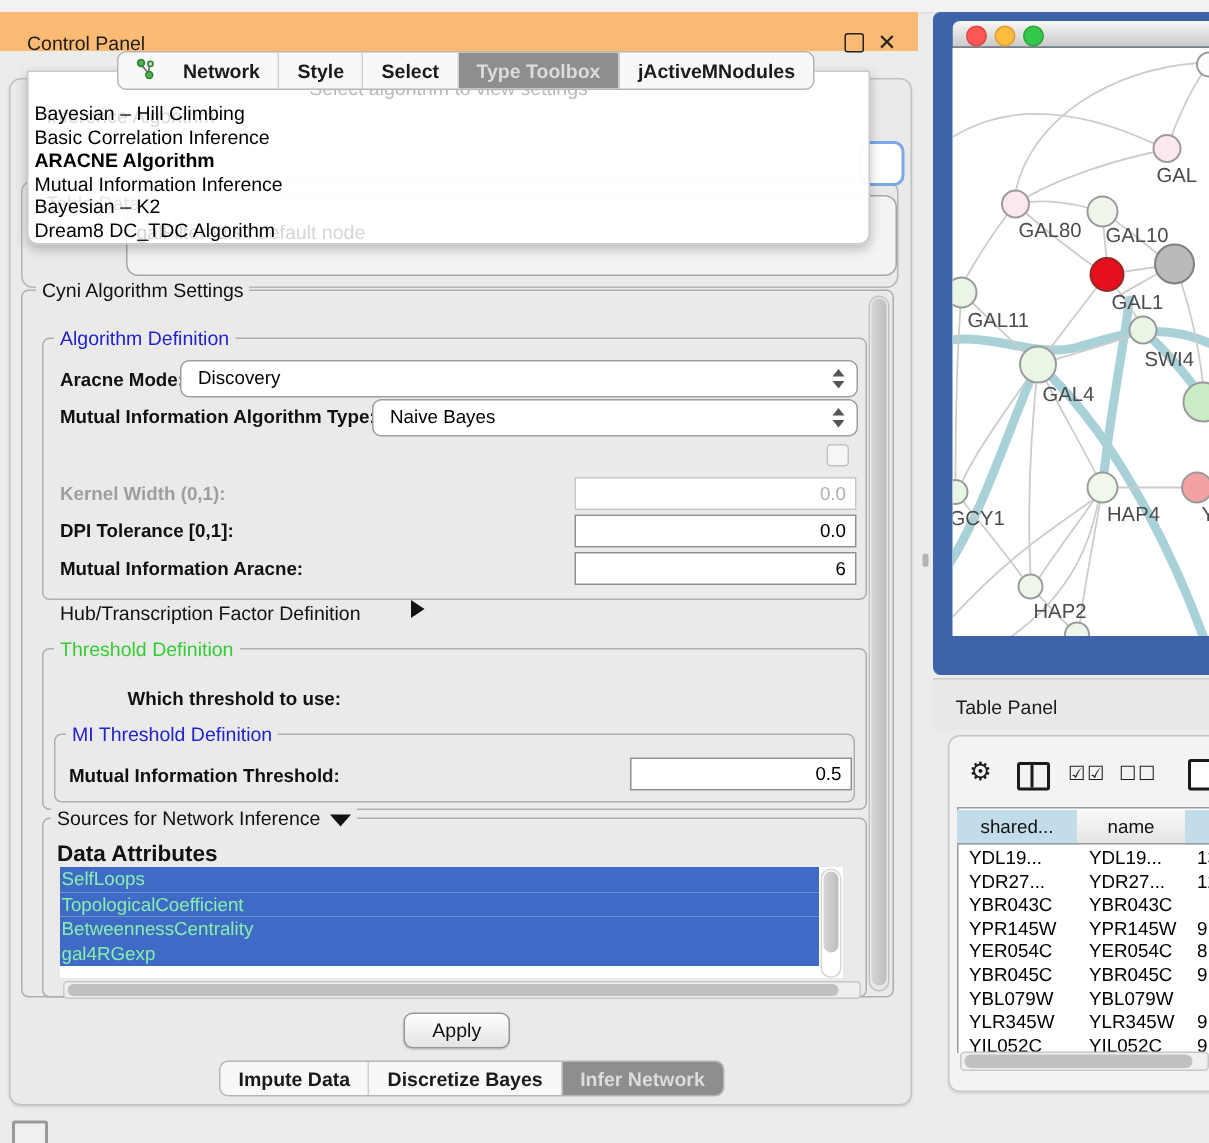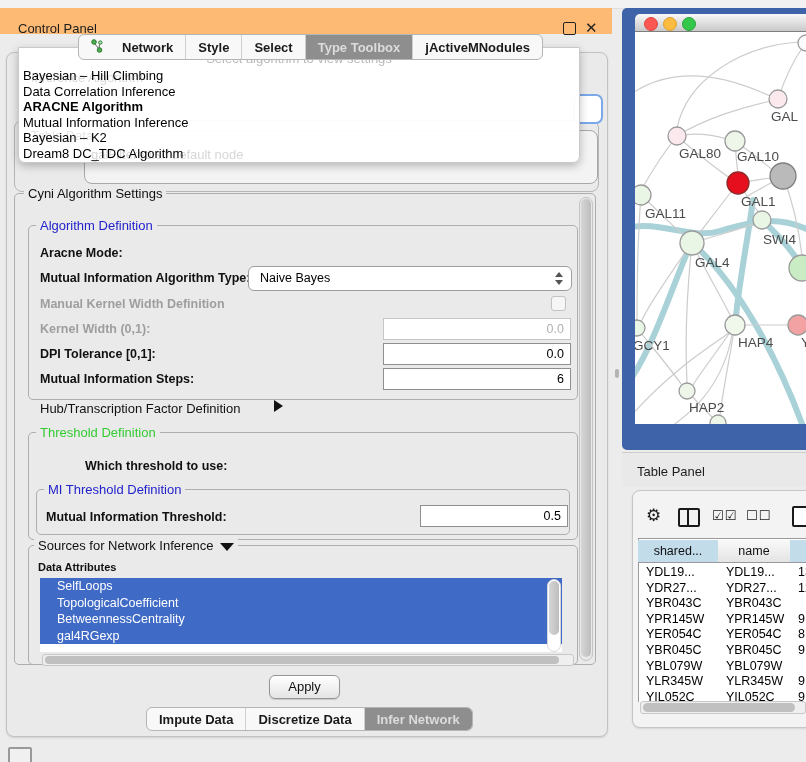--- a/index.html
+++ b/index.html
@@ -48,21 +48,21 @@
   .field.dis{border-color:#c6c6c6;}
   .field.dis .fv{color:#b0b0b0;}
   .checkbox{width:13px;height:13px;border:1px solid #c2c2c2;border-radius:3px;background:#f6f6f6;}
   .arrow-r{width:0;height:0;border-top:6px solid transparent;border-bottom:6px solid transparent;border-left:9px solid #111;}
   .arrow-d{width:0;height:0;border-left:7px solid transparent;border-right:7px solid transparent;border-top:8px solid #111;display:inline-block;margin-left:6px;vertical-align:middle;}
   .vscroll{background:#e8e8e8;border:1px solid #c4c4c4;border-radius:7px;}
   .vthumb{position:absolute;left:1px;right:1px;background:linear-gradient(90deg,#d6d6d6,#bdbdbd);border-radius:6px;}
   .hscroll{background:#efefef;border:1px solid #c8c8c8;border-radius:3px;}
   .hthumb{position:absolute;top:1px;bottom:1px;background:#c0c0c0;border-radius:5px;}
   .attr-list{background:#fff;overflow:hidden;}
-  .attr-item{height:16.5px;line-height:16.5px;font-size:12.5px;padding-left:17px;color:#ffffff;background:#3f6ac6;width:505px;}
+  .attr-item{height:16.5px;line-height:16.5px;font-size:12.5px;padding-left:1px;color:#86efac;background:#3f6ac6;width:505px;}
   .apply-btn{width:69px;height:22px;border:1px solid #969696;border-radius:6px;background:linear-gradient(#ffffff,#e4e4e4);text-align:center;line-height:22px;font-size:13px;color:#111;box-shadow:0 1px 1px rgba(0,0,0,.15);}
   
   .net-frame{left:622px;top:8px;width:184px;height:442px;background:#3e63a8;border-radius:5px 0 0 5px;}
   .net-titlebar{left:635px;top:14px;width:171px;height:17px;background:linear-gradient(#f8f8f8,#c9c9c9);border-bottom:1px solid #7e7e7e;border-radius:5px 0 0 0;}
   .tlight{width:12px;height:12px;border-radius:50%;top:2.5px;}
   .net-canvas{left:635px;top:32px;width:171px;height:392px;background:#fff;overflow:hidden;}
   .tp-header{left:622px;top:452px;width:184px;height:34px;background:#e9e9e9;border-top:1px solid #cccccc;}
   .tp-title{left:637px;top:463px;font-size:13px;color:#1c1c1c;}
   .tp-box{left:632px;top:490px;width:180px;height:236px;background:#f3f3f3;border:1px solid #c6c6c6;border-radius:8px;box-shadow:0 1px 2px rgba(0,0,0,.1);}
   .tp-inner{left:638px;top:538px;width:168px;height:163px;background:#fff;border-left:1px solid #9a9a9a;border-top:1px solid #9a9a9a;overflow:hidden;}
@@ -122,60 +122,63 @@
   <div class="abs frag-combo"></div>
   <div class="abs frag-focus"></div>
 
   <div class="abs popup">
     <div class="pop-placeholder">Select algorithm to view settings</div>
     <span class="ghost" style="left:12px;top:22px;opacity:.28;">Inference Algorithm</span>
     <span class="ghost" style="left:12px;top:80px;opacity:.2;">Table Data</span>
     <span class="ghost" style="left:72px;top:99px;opacity:.3;">galFiltered.sif default node</span>
     <div class="pop-list" id="popup-list">
         <div class="pop-item">Bayesian – Hill Climbing</div>
-        <div class="pop-item">Data Correlation Inference</div>
+        <div class="pop-item">Basic Correlation Inference</div>
         <div class="pop-item bold">ARACNE Algorithm</div>
         <div class="pop-item">Mutual Information Inference</div>
         <div class="pop-item">Bayesian – K2</div>
         <div class="pop-item">Dream8 DC_TDC Algorithm</div>
       </div>
   </div>
 
   <div class="abs grp" style="left:14px;top:193px;width:580px;height:470px;"></div>
   <span class="abs grp-label" style="left:24px;top:186px;">Cyni Algorithm Settings</span>
 
   <div class="abs vscroll" style="left:579px;top:197px;width:12px;height:462px;">
     <div class="vthumb" style="top:1px;height:458px;"></div>
   </div>
 
   <div class="abs grp" style="left:28px;top:225px;width:548px;height:173px;"></div>
   <span class="abs grp-label blue" style="left:36px;top:218px;">Algorithm Definition</span>
 
   <span class="abs lbl-b" style="left:40px;top:246px;">Aracne Mode:</span>
+  <div class="abs combo" style="left:120px;top:240px;width:450px;">
+    <span class="val">Discovery</span>
+    <span class="spin"></span>
+  </div>
 
   <span class="abs lbl-b" style="left:40px;top:271px;">Mutual Information Algorithm Type:</span>
   <div class="abs combo" style="left:248px;top:266px;width:322px;">
     <span class="val">Naive Bayes</span>
     <span class="spin"></span>
   </div>
 
-  <span class="abs lbl-dis" style="left:40px;top:297px;">Manual Kernel Width Definition</span>
   <div class="abs checkbox" style="left:551px;top:296px;"></div>
 
   <span class="abs lbl-dis" style="left:40px;top:322px;">Kernel Width (0,1):</span>
   <div class="abs field dis" style="left:383px;top:318px;width:186px;">
     <span class="fv">0.0</span>
   </div>
 
   <span class="abs lbl-b" style="left:40px;top:347px;">DPI Tolerance [0,1]:</span>
   <div class="abs field" style="left:383px;top:343px;width:186px;">
     <span class="fv">0.0</span>
   </div>
 
-  <span class="abs lbl-b" style="left:40px;top:372px;">Mutual Information Steps:</span>
+  <span class="abs lbl-b" style="left:40px;top:372px;">Mutual Information Aracne:</span>
   <div class="abs field" style="left:383px;top:368px;width:186px;">
     <span class="fv">6</span>
   </div>
 
   <span class="abs lbl" style="left:40px;top:401px;font-size:13px;">Hub/Transcription Factor Definition</span>
   <span class="abs arrow-r" style="left:274px;top:400px;"></span>
 
   <div class="abs grp" style="left:28px;top:432px;width:548px;height:106px;"></div>
   <span class="abs grp-label green" style="left:36px;top:425px;">Threshold Definition</span>
 
@@ -184,42 +187,42 @@
   <div class="abs grp" style="left:36px;top:489px;width:532px;height:44px;"></div>
   <span class="abs grp-label blue" style="left:44px;top:482px;">MI Threshold Definition</span>
 
   <span class="abs lbl-b" style="left:46px;top:510px;">Mutual Information Threshold:</span>
   <div class="abs field" style="left:420px;top:505px;width:146px;">
     <span class="fv">0.5</span>
   </div>
 
   <div class="abs grp" style="left:28px;top:545px;width:548px;height:118px;"></div>
   <span class="abs grp-label" style="left:34px;top:538px;"><span>Sources for Network Inference</span><span class="arrow-d"></span></span>
-  <span class="abs lbl-b" style="left:38px;top:561px;font-size:11px;">Data Attributes</span>
+  <span class="abs lbl-b" style="left:38px;top:561px;font-size:15px;">Data Attributes</span>
 
   <div class="abs attr-list" style="left:40px;top:578px;width:522px;height:74px;" id="attr-list">
       <div class="attr-item">SelfLoops</div>
       <div class="attr-item">TopologicalCoefficient</div>
       <div class="attr-item">BetweennessCentrality</div>
       <div class="attr-item">gal4RGexp</div>
     </div>
   <div class="abs vscroll" style="left:547px;top:579px;width:12px;height:71px;background:#fff;border-color:#d8d8d8;">
     <div class="vthumb" style="top:1px;height:54px;"></div>
   </div>
   <div class="abs hscroll" style="left:42px;top:654px;width:530px;height:10px;">
     <div class="hthumb" style="left:2px;width:514px;"></div>
   </div>
 
   <div class="abs apply-btn" style="left:269px;top:675px;">Apply</div>
   <div class="abs tabstrip" id="bottom-tabs" style="left:146px;top:707px;height:22px;z-index:2;">
       <div class="tab">
         <span>Impute Data</span>
       </div>
       <div class="tab">
-        <span>Discretize Data</span>
+        <span>Discretize Bayes</span>
       </div>
       <div class="tab tab-sel">
         <span>Infer Network</span>
       </div>
     </div>
 
   <div class="abs net-frame"></div>
   <div class="abs net-titlebar">
     <span class="abs tlight" style="left:9px;background:#fc5753;border:1px solid #df4744;"></span>
     <span class="abs tlight" style="left:28px;background:#fdbc40;border:1px solid #de9e34;"></span>

